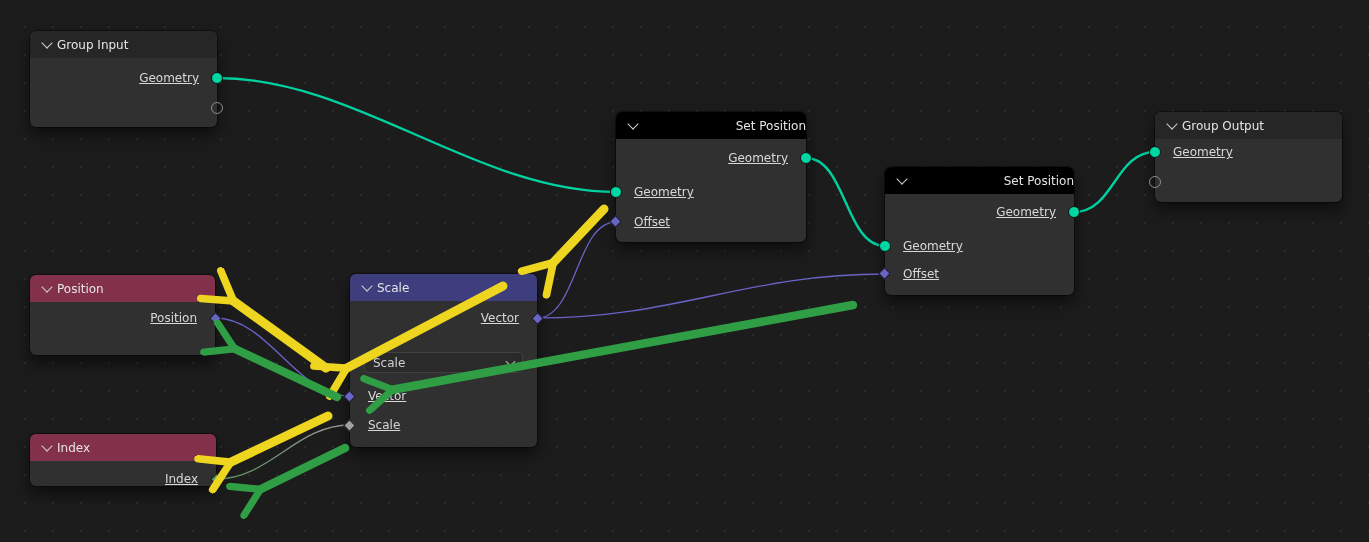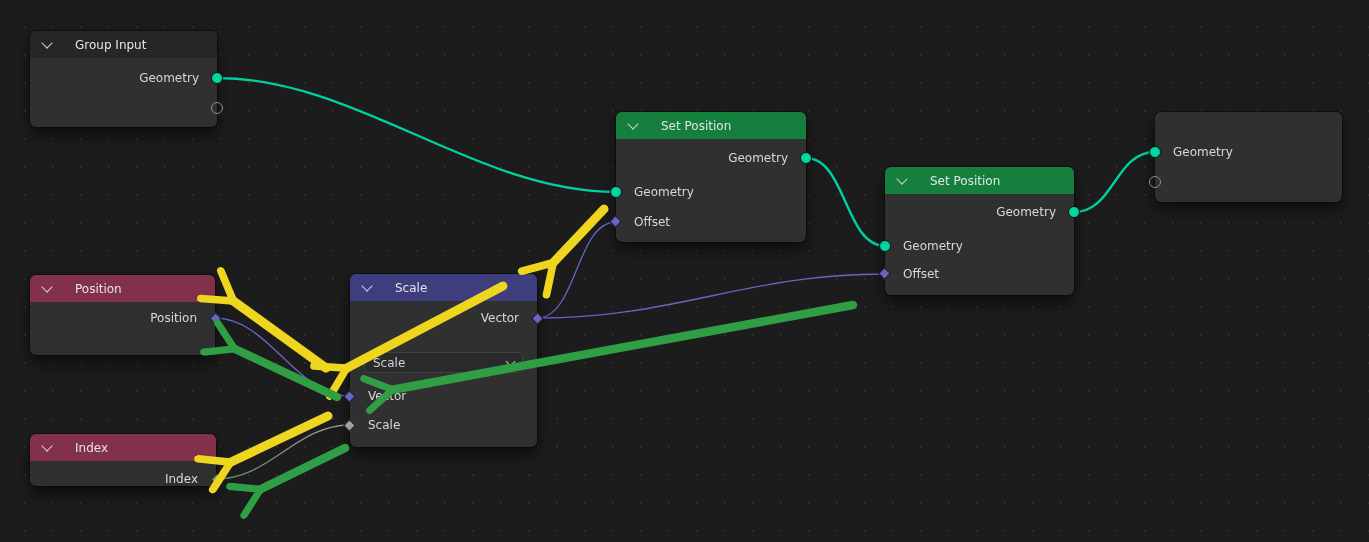--- a/index.html
+++ b/index.html
@@ -17,30 +17,30 @@
   .node{
     position:absolute;z-index:3;background:#303030;border-radius:6px;
     box-shadow:0 8px 16px rgba(0,0,0,.55), 0 0 0 1px rgba(10,10,10,.55);
   }
   .node-header{
     position:absolute;left:0;top:0;right:0;height:27px;
     border-radius:6px 6px 0 0;display:flex;align-items:center;
     color:#e4e4e4;
   }
   .hdr-dark{background:#262626;}
-  .hdr-geo{background:#15803d;}
+  .hdr-geo{background:#000000;justify-content:space-between;}
   .hdr-input{background:#83314b;}
   .hdr-conv{background:#3e3d7e;}
   .chev{
     width:7px;height:7px;margin-left:13px;margin-top:-4px;
     border-right:1.7px solid #cfcfcf;border-bottom:1.7px solid #cfcfcf;
     transform:rotate(45deg);flex:0 0 auto;
   }
-  .node-title{margin-left:24px;white-space:nowrap;}
-  .row{position:absolute;height:16px;line-height:16px;white-space:nowrap;}
+  .node-title{margin-left:6px;white-space:nowrap;}
+  .row{position:absolute;height:16px;line-height:16px;white-space:nowrap;text-decoration:underline;}
   .row.out{right:18px;text-align:right;}
   .row.in{left:18px;}
   .sock{position:absolute;z-index:4;box-sizing:border-box;}
   .sock.circle{width:12px;height:12px;border-radius:50%;border:1px solid #101010;}
   .sock.virtual{width:12px;height:12px;border-radius:50%;border:1.6px solid #8d8d8d;background:transparent;}
   .sock.diamond{width:9px;height:9px;border:1px solid #101010;transform:rotate(45deg);}
   .c-geo{background:#00d6a3;}
   .c-vec{background:#6865c5;}
   .c-float{background:#a1a1a1;}
   .c-int{background:#5c9e68;}
@@ -107,20 +107,24 @@
     </div>
     <div class="row out" style="top:37px;">Geometry</div>
     <div class="row in" style="top:71px;">Geometry</div>
     <div class="row in" style="top:99px;">Offset</div>
     <div class="sock circle c-geo" style="right:-6px;top:39px;"></div>
     <div class="sock circle c-geo" style="left:-6px;top:73px;"></div>
     <div class="sock diamond c-vec" style="left:-5px;top:102px;"></div>
   </div>
 
   <div class="node" style="left:1155px;top:112px;width:187px;height:90px;">
+    <div class="node-header hdr-dark">
+      <span class="chev"></span>
+      <span class="node-title">Group Output</span>
+    </div>
     <div class="row in" style="top:32px;">Geometry</div>
     <div class="sock circle c-geo" style="left:-6px;top:34px;"></div>
     <div class="sock virtual" style="left:-6px;top:64px;"></div>
   </div>
 
   <div class="node" style="left:30px;top:275px;width:185px;height:80px;">
     <div class="node-header hdr-input">
       <span class="chev"></span>
       <span class="node-title">Position</span>
     </div>

